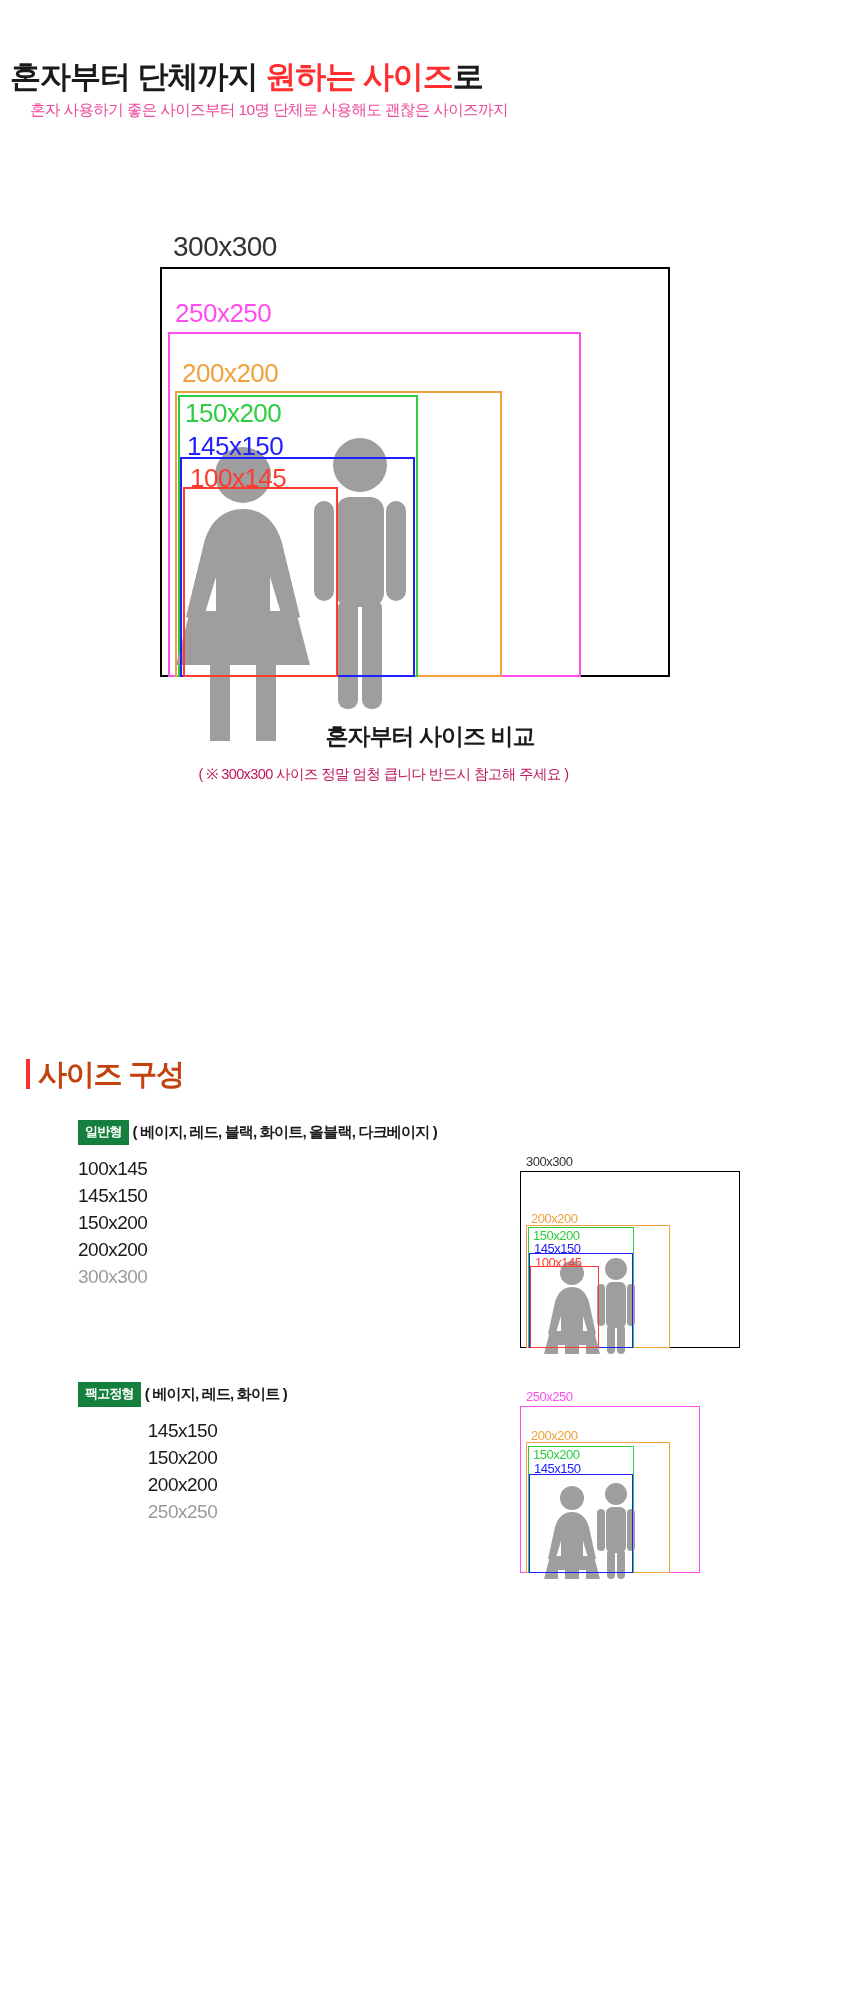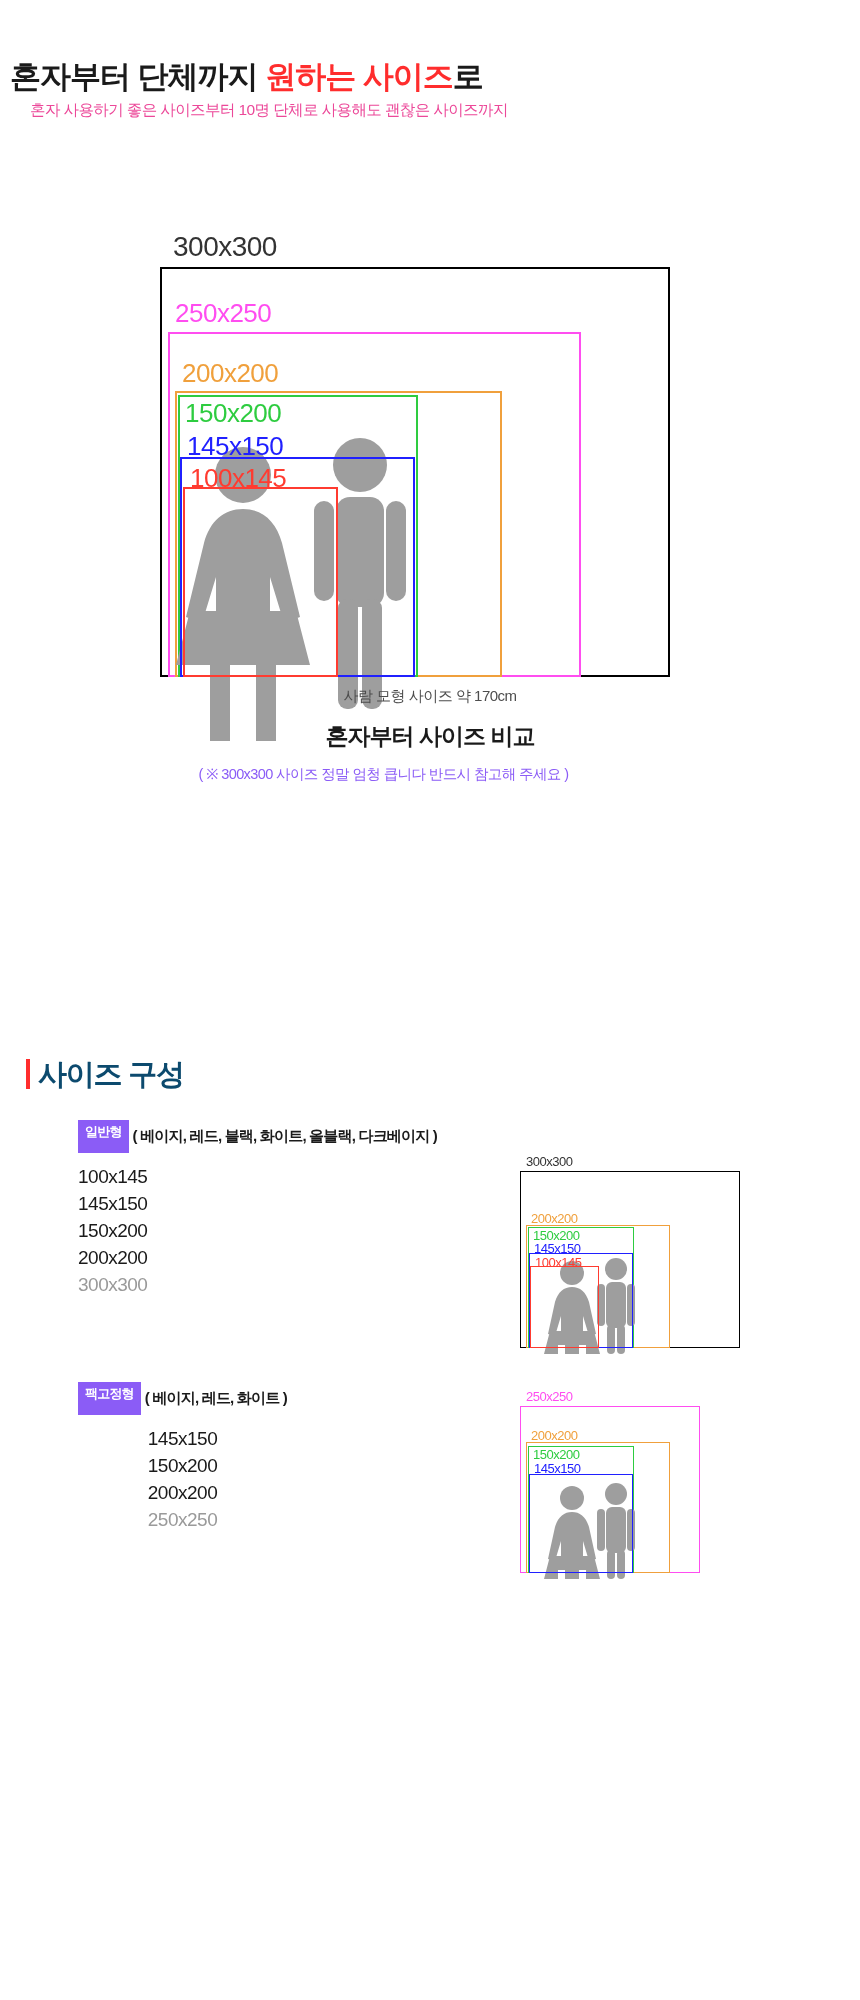--- a/index.html
+++ b/index.html
@@ -114,51 +114,51 @@
     color: #1a1a1a;
     letter-spacing: -1px;
   }
   .cap-sub {
     position: absolute;
     left: 0;
     top: 538px;
     width: 767px;
     text-align: center;
     font-size: 14.5px;
-    color: #8b5cf6;
+    color: #be185d;
     letter-spacing: -0.6px;
   }
 
   
   .section-title {
     position: absolute;
     left: 26px;
     top: 1055px;
     font-size: 29px;
     font-weight: bold;
     letter-spacing: -1.2px;
-    color: #0c4a6e;
+    color: #c2410c;
     padding-left: 12px;
   }
   .section-title::before {
     content: "";
     position: absolute;
     left: 0; top: 4px;
     width: 4px; height: 30px;
     background: #ff2d2d;
   }
 
   .group { position: absolute; }
   .tag {
     display: inline-block;
-    background: #8b5cf6;
+    background: #15803d;
     color: #ffffff;
     font-size: 13px;
     font-weight: bold;
-    padding: 3px 7px 12px 7px;
+    padding: 3px 7px 4px 7px;
     letter-spacing: -0.8px;
     vertical-align: middle;
   }
   .tag-colors {
     display: inline-block;
     font-size: 15px;
     font-weight: bold;
     color: #1a1a1a;
     letter-spacing: -0.8px;
     margin-left: 4px;
@@ -241,21 +241,20 @@
   <div class="box b145150"></div>
   <div class="box b100145"></div>
 
   <div class="boxlabel l300">300x300</div>
   <div class="boxlabel l250">250x250</div>
   <div class="boxlabel l200">200x200</div>
   <div class="boxlabel l150200">150x200</div>
   <div class="boxlabel l145150">145x150</div>
   <div class="boxlabel l100145">100x145</div>
 
-  <div class="capnote">사람 모형 사이즈 약 170cm</div>
   <div class="cap-title">혼자부터 사이즈 비교</div>
   <div class="cap-sub">( ※ 300x300 사이즈 정말 엄청 큽니다 반드시 참고해 주세요 )</div>
 </div>
 
 <div class="section-title">사이즈 구성</div>
 
 <div class="group" style="left:78px; top:1120px;">
   <div>
     <span class="tag">일반형</span><span class="tag-colors">( 베이지, 레드, 블랙, 화이트, 올블랙, 다크베이지 )</span>
   </div>

